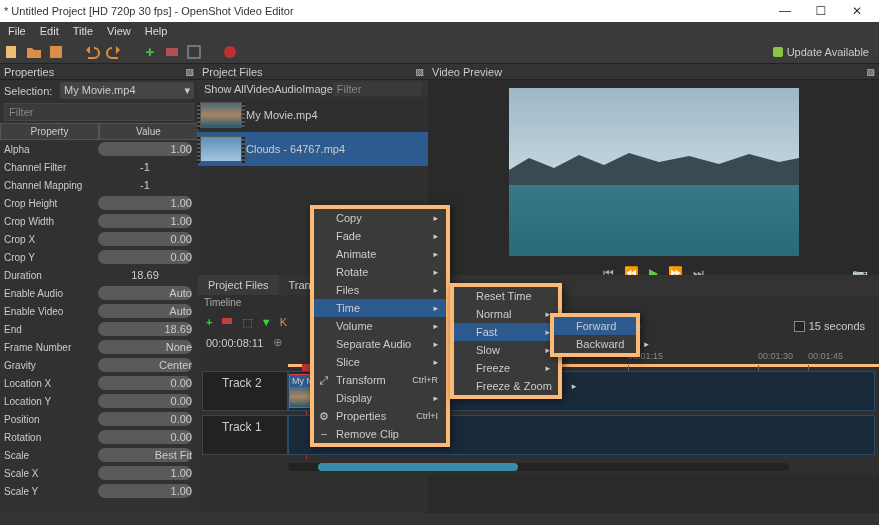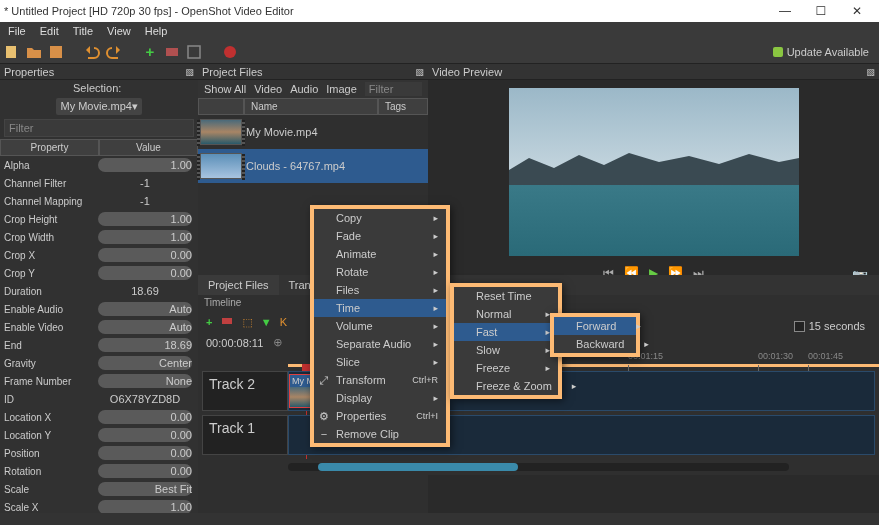--- a/index.html
+++ b/index.html
@@ -11,33 +11,33 @@
 .menubar span { padding:20px 6px; color:#ddd; }
 .toolbar { height:24px; background:#3a3a3a; display:flex; align-items:center; padding:0 4px; gap:6px; border-bottom:1px solid #222; }
 .toolbar .tb-icon { width:16px; height:16px; display:flex; align-items:center; justify-content:center; }
 .toolbar .spacer { flex:1; }
 .update { color:#8ac641; display:flex; align-items:center; gap:4px; padding-right:6px; }
 .update .dot { width:10px; height:10px; background:#8ac641; border-radius:2px; }
 .panel-header { height:16px; background:#333; display:flex; align-items:center; padding:0 4px; font-size:10px; color:#bbb; border-bottom:1px solid #222; }
 .panel-header .closer { margin-left:auto; font-size:9px; }
 .main { display:flex; height:calc(525px - 22px - 18px - 24px - 12px); }
 .left { width:198px; background:#313131; display:flex; flex-direction:column; }
-.sel-row { display:flex; align-items:center; padding:2px 4px; gap:4px;flex-direction:column; }
+.sel-row { display:flex; align-items:center; padding:2px 4px; gap:4px; }
 .sel-row .lbl { width:52px; }
 .sel-row .combo { flex:1; background:#444; padding:2px 4px; border-radius:2px; display:flex; justify-content:space-between; }
 .filter { margin:2px 4px; background:#3a3a3a; padding:2px 4px; color:#888; border:1px solid #444; }
 .prop-head { display:flex; background:#3f3f3f; }
 .prop-head div { flex:1; text-align:center; padding:2px; font-size:10px; border:1px solid #555; }
 .props { flex:1; overflow:hidden; }
 .prow { display:flex; height:18px; align-items:center; }
 .prow .pn { width:92px; padding-left:4px; font-size:10px; }
 .prow .pv { flex:1; text-align:center; }
 .prow .pill { background:#5a5a5a; border-radius:9px; margin:1px 6px; padding:1px 0;text-align:right; }
 .center { width:230px; background:#2f2f2f; display:flex; flex-direction:column; }
-.pf-tabs { display:flex; gap:8px; padding:2px 6px; background:#333; align-items:center; font-size:10px; }
+.pf-tabs { display:flex; gap:0; padding:2px 6px; background:#333; align-items:center; font-size:10px; }
 .pf-tabs .flt { flex:1; background:#3a3a3a; padding:1px 4px; color:#888; }
 .pf-head { display:flex; background:#3f3f3f; }
 .pf-head div { padding:2px 6px; font-size:10px; border:1px solid #555; }
 .pf-row { display:flex; align-items:center; height:34px; padding:2px; gap:4px; }
 .pf-row.sel { background:#2e5b8f;align-items:center; }
 .thumb { width:42px; height:26px; background:linear-gradient(180deg,#4a6a7a 0%,#a88565 50%,#2a5a6a 100%); border:1px solid #555; position:relative; }
 .thumb.cloud { background:linear-gradient(180deg,#5b8fb8 0%,#a8c4e0 100%); }
 .thumb::before,.thumb::after { content:''; position:absolute; left:-4px; width:3px; height:26px; background:repeating-linear-gradient(#222 0 2px,#555 2px 4px); }
 .thumb::after { left:auto; right:-4px; }
 .right { flex:1; background:#2a2a2a; display:flex; flex-direction:column; }
@@ -55,21 +55,21 @@
 .bot-tabs .act { background:#3a3a3a; }
 .tl-label { padding:2px 6px; font-size:10px; color:#aaa; }
 .tl-tools { display:flex; gap:8px; padding:4px 8px; align-items:center; }
 .tl-tools .sp { flex:1; }
 .tl-time { padding:2px 8px; font-size:13px; color:#ddd; display:flex; align-items:center; gap:10px; }
 .ruler { height:20px; position:relative; margin-left:90px; border-bottom:3px solid #fdba74; }
 .ruler .tick { position:absolute; top:0; font-size:9px; color:#888; }
 .ruler .tick::before { content:''; position:absolute; left:0; top:14px; width:1px; height:6px; background:#666; }
 .tracks { flex:1; position:relative; }
 .track { display:flex; height:40px; margin:4px 0; }
-.track .tlbl { width:86px; background:#222; border:1px solid #444; padding:4px 6px; font-size:14px; margin-left:4px; }
+.track .tlbl { width:86px; background:#222; border:1px solid #444; padding:4px 19px; font-size:12px; margin-left:4px; }
 .track .tcontent { flex:1; background:#1a2a3a; border:1px solid #2a4a6a; position:relative; margin-right:4px; }
 .clip { position:absolute; left:0; top:2px; height:34px; width:60px; border:1px solid #e04040; background:#333; display:flex; flex-direction:column; overflow:hidden; }
 .clip .cl-title { background:#2e5b8f; font-size:9px; padding:1px 2px; white-space:nowrap; }
 .clip .cl-thumb { flex:1; background:linear-gradient(180deg,#4a6a7a 0%,#a88565 50%,#2a5a6a 100%); }
 .playhead { position:absolute; left:108px; top:0; bottom:0; width:1px; background:#c03030; }
 .playhead::before { content:''; position:absolute; top:-3px; left:-4px; width:9px; height:8px; background:#c03030; }
 .scroll { height:10px; background:#222; margin:4px 90px; border-radius:5px; position:relative; }
 .scroll .thumb-s { position:absolute; left:6%; width:40%; height:100%; background:#3a8aaa; border-radius:5px; }
 .ctx { position:absolute; background:#3a3a3a; border:4px solid #fdba74; box-shadow:2px 2px 8px rgba(0,0,0,.5); z-index:100; }
 .ctx .item { display:flex; align-items:center; padding:3px 8px 3px 22px; font-size:11px; position:relative; white-space:nowrap; }
@@ -210,30 +210,26 @@
         </div>
         <div class="prow">
           <div class="pn">Enable Video</div>
           <div class="pv pill">Auto</div>
         </div>
         <div class="prow">
           <div class="pn">End</div>
           <div class="pv pill">18.69</div>
         </div>
         <div class="prow">
+          <div class="pn">Frame Number</div>
+          <div class="pv pill">None</div>
+        </div>
+        <div class="prow">
           <div class="pn">Gravity</div>
           <div class="pv pill">Center</div>
-        </div>
-        <div class="prow">
-          <div class="pn">Frame Number</div>
-          <div class="pv pill">None</div>
-        </div>
-        <div class="prow">
-          <div class="pn">ID</div>
-          <div class="pv ">O6X78YZD8D</div>
         </div>
         <div class="prow">
           <div class="pn">Location X</div>
           <div class="pv pill">0.00</div>
         </div>
         <div class="prow">
           <div class="pn">Location Y</div>
           <div class="pv pill">0.00</div>
         </div>
         <div class="prow">
@@ -264,25 +260,20 @@
         <span>Project Files</span>
         <span class="closer">▧</span>
       </div>
     <div class="pf-tabs">
       <span>Show All</span>
       <span>Video</span>
       <span>Audio</span>
       <span>Image</span>
       <span class="flt">Filter</span>
     </div>
-    <div class="pf-head">
-        <div style="width:46px"></div>
-        <div style="flex:1">Name</div>
-        <div style="width:50px">Tags</div>
-      </div>
     <div id="pf-rows">
         <div class="pf-row">
           <div class="thumb "></div>
           <div>My Movie.mp4</div>
         </div>
         <div class="pf-row sel">
           <div class="thumb cloud"></div>
           <div>Clouds - 64767.mp4</div>
         </div>
       </div>

